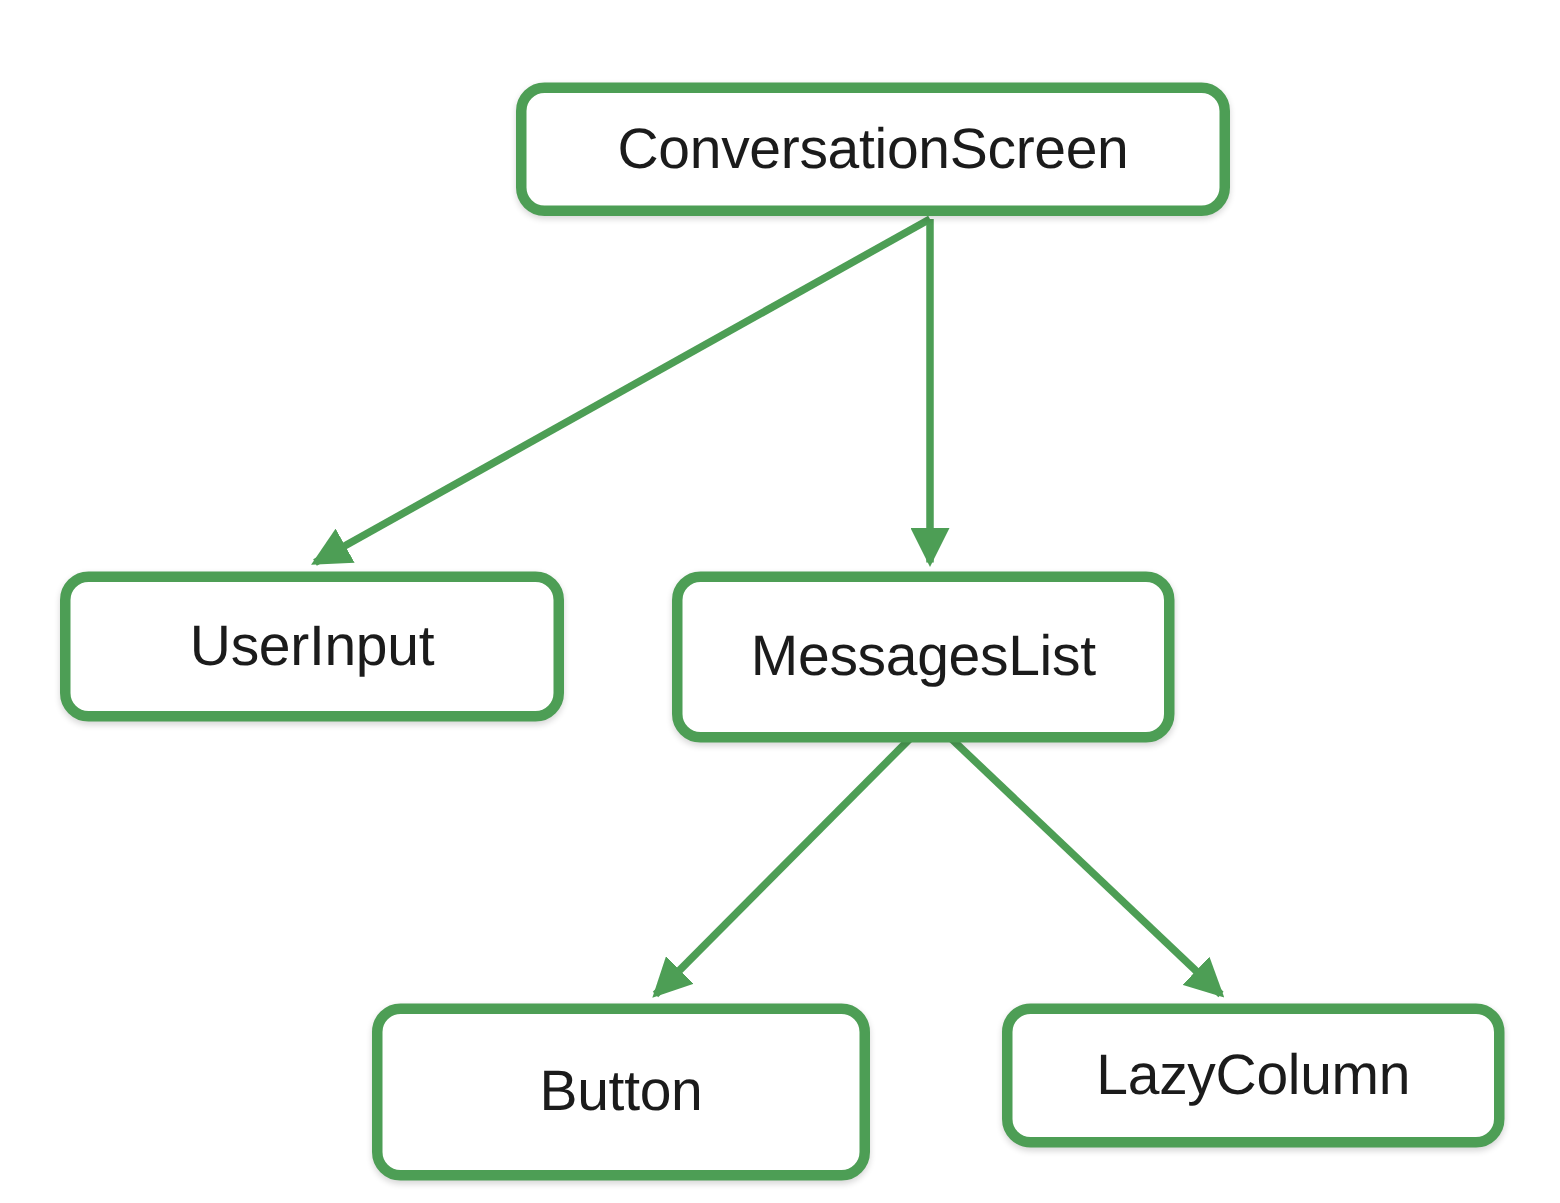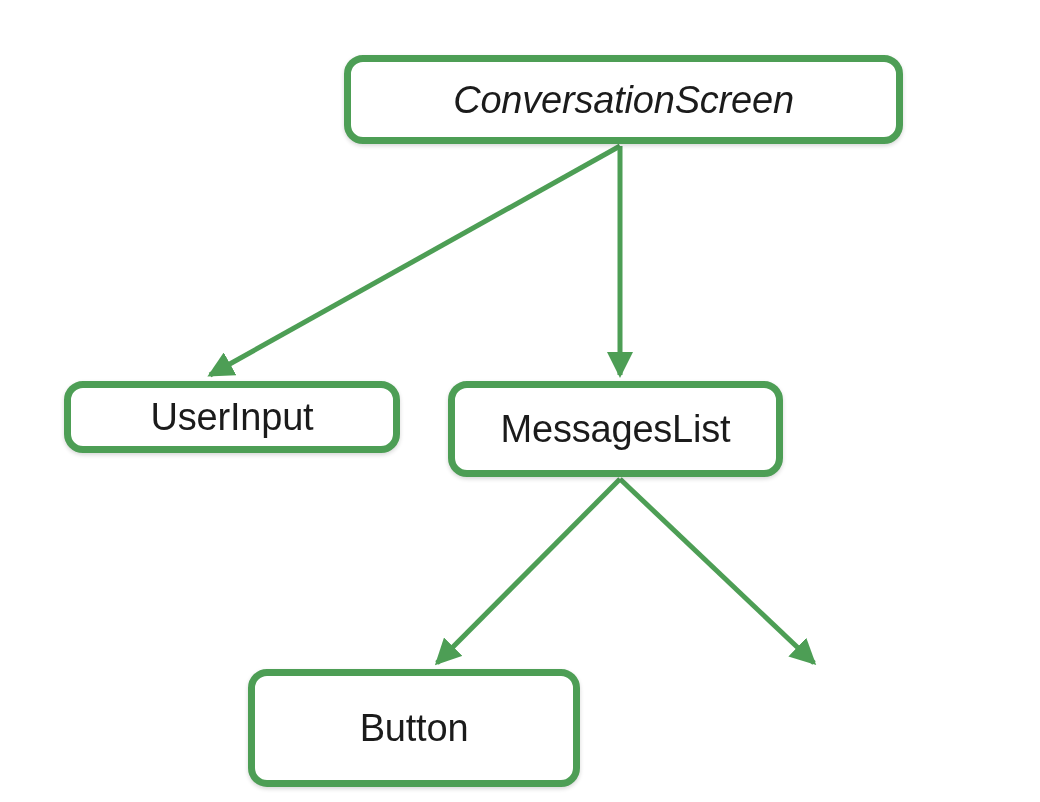--- a/index.html
+++ b/index.html
@@ -42,23 +42,23 @@
   }
   .node-label {
     font-family: "Liberation Sans", sans-serif;
     font-size: 38px;
     line-height: 1;
     color: #1b1b1b;
     letter-spacing: -0.2px;
     white-space: nowrap;
   }
   
-  #node-conversationscreen { left: 344px; top: 55px;  width: 559px; height: 89px; font-style: italic; }
-  #node-userinput         { left: 64px;  top: 381px; width: 336px; height: 72px; }
-  #node-messageslist      { left: 448px; top: 381px; width: 335px; height: 96px; }
+  #node-conversationscreen { left: 344px; top: 55px;  width: 476px; height: 89px; }
+  #node-userinput         { left: 40px;  top: 381px; width: 336px; height: 100px; }
+  #node-messageslist      { left: 448px; top: 381px; width: 335px; height: 114px; }
   #node-button            { left: 248px; top: 669px; width: 332px; height: 118px; }
   #node-lazycolumn        { left: 668px; top: 669px; width: 335px; height: 96px; }
 </style>
 </head>
 <body>
 
 <div id="diagram-canvas">
 
   <svg id="edge-layer" viewBox="0 0 1040 802">
     <defs>
@@ -85,14 +85,17 @@
   </div>
 
   <div class="node" id="node-messageslist">
     <span class="node-label">MessagesList</span>
   </div>
 
   <div class="node" id="node-button">
     <span class="node-label">Button</span>
   </div>
 
+  <div class="node" id="node-lazycolumn">
+    <span class="node-label">LazyColumn</span>
+  </div>
 
 </div>
 
 </body></html>

